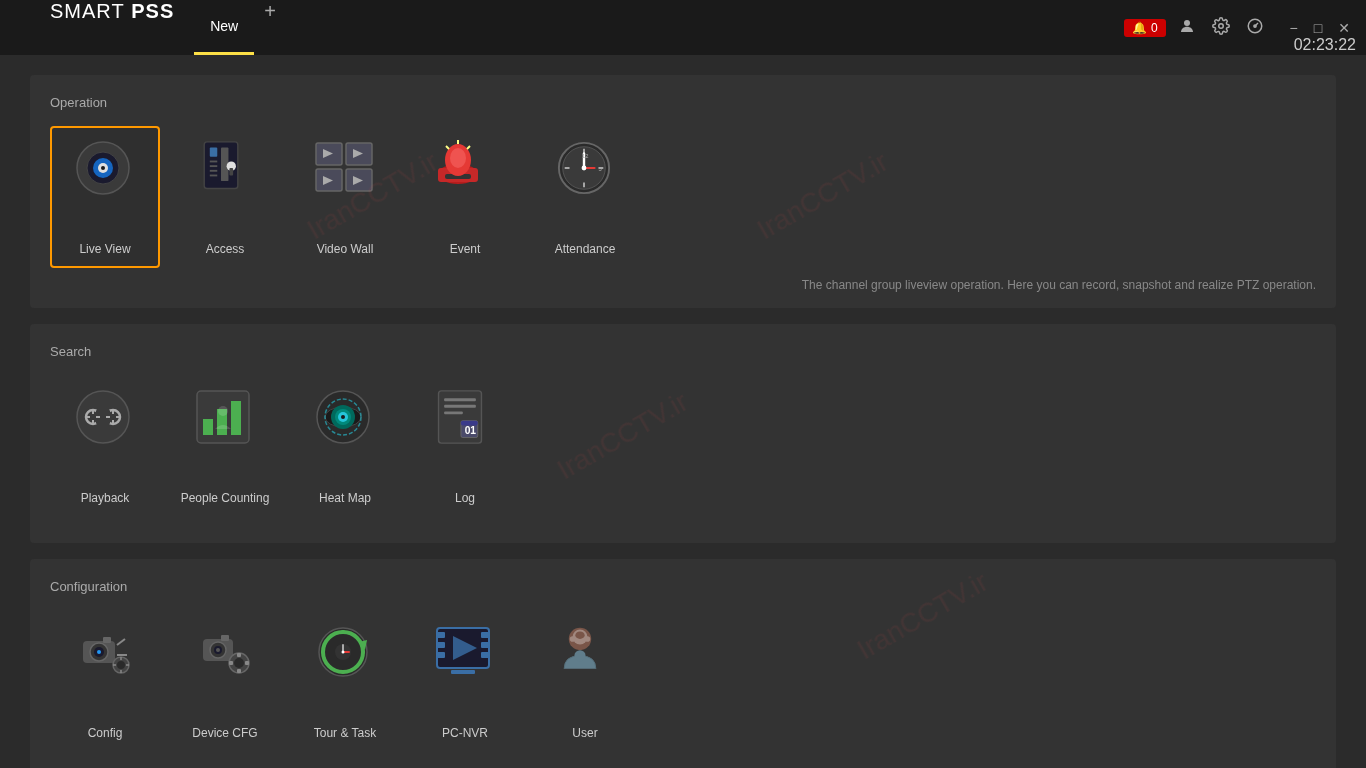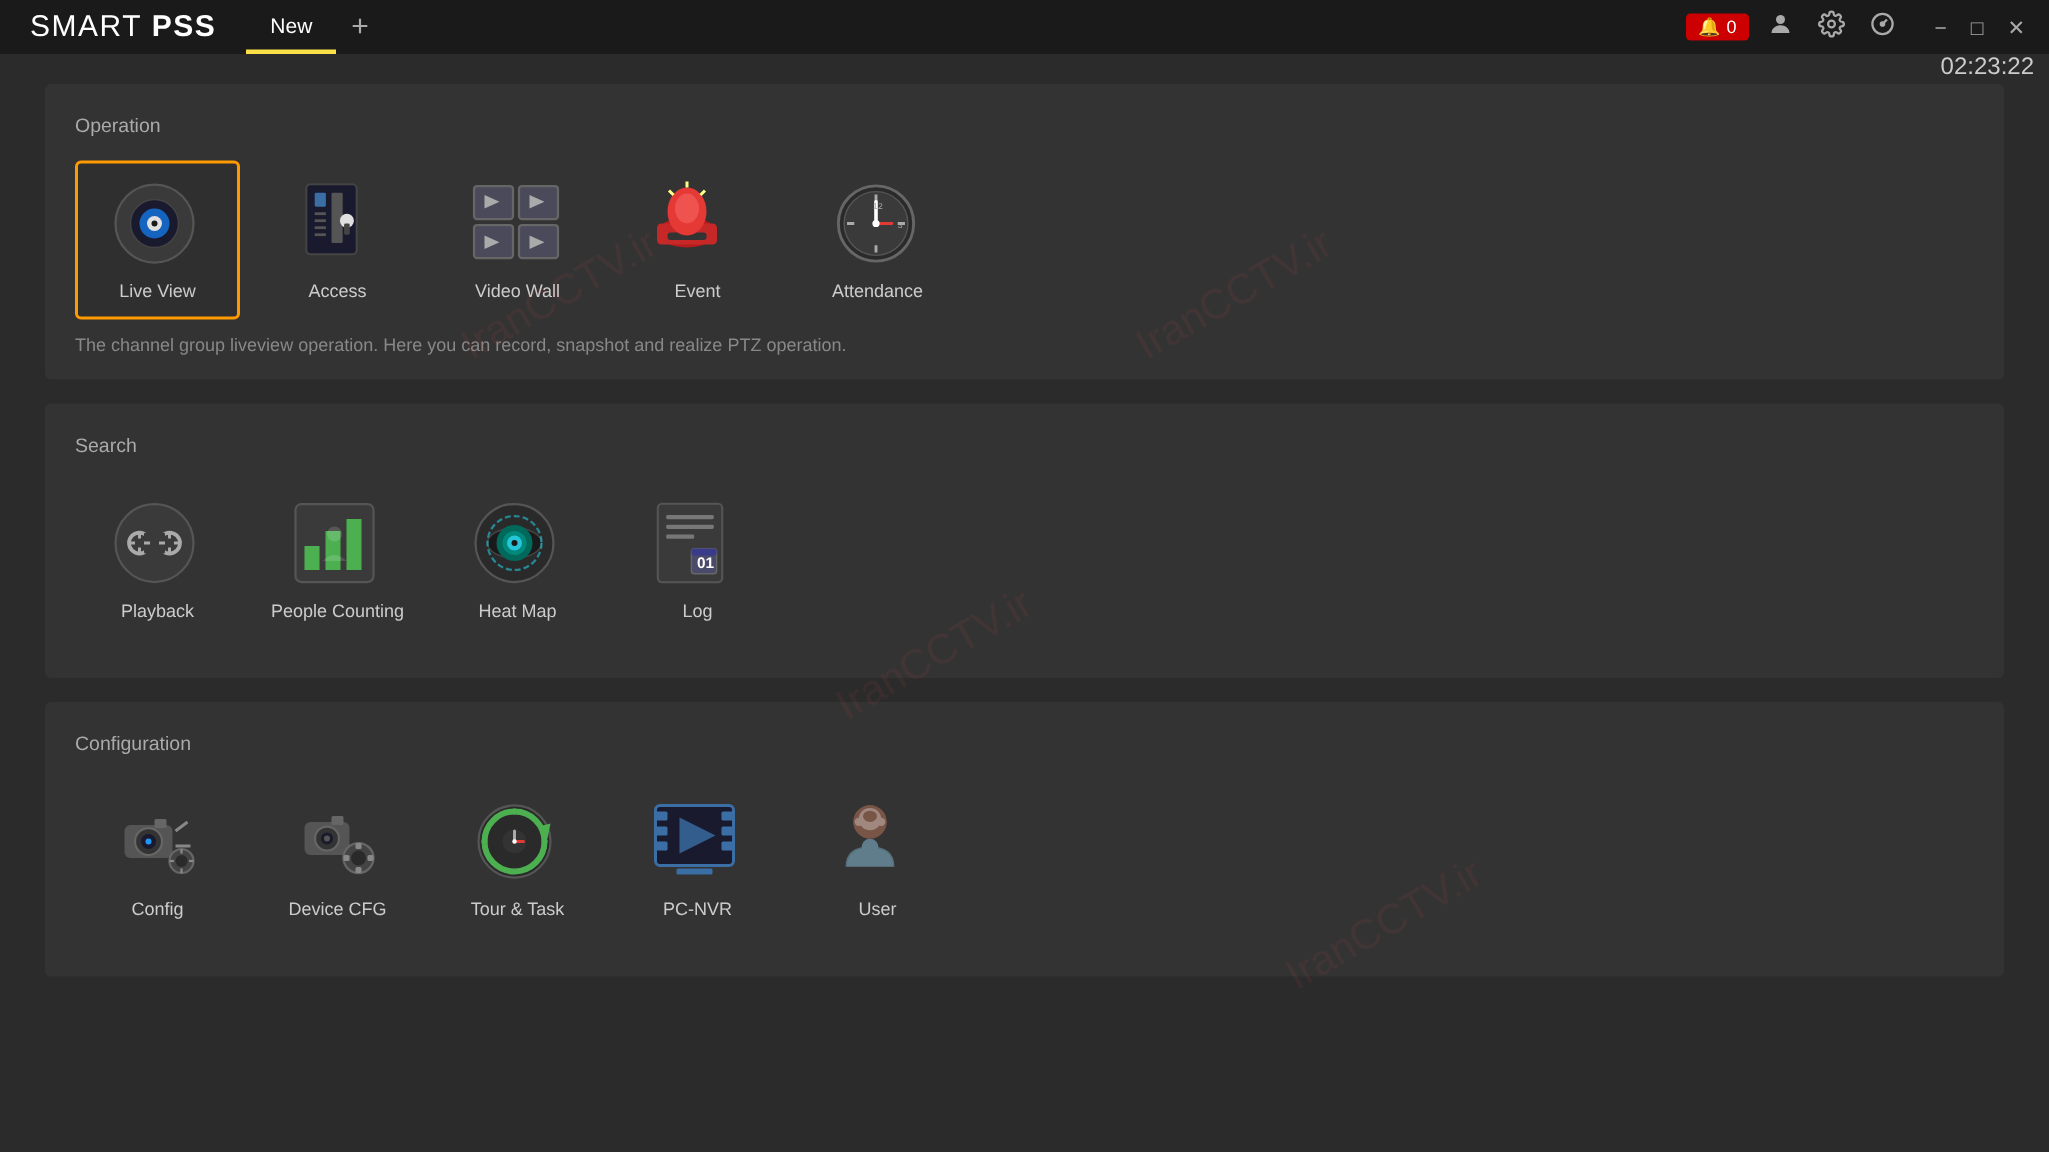--- a/index.html
+++ b/index.html
@@ -8,25 +8,25 @@
       height: 768px;
       background: #2b2b2b;
       font-family: Arial, sans-serif;
       color: #ccc;
       overflow: hidden;
     }
 
     
     #titlebar {
       width: 100%;
-      height: 36px;
+      height: 55px;
       background: #1a1a1a;
       display: flex;
-      align-items: center;
       position: relative;
+      padding-left: 30px;
     }
     #logo {
       padding: 0 20px;
       font-size: 20px;
       font-weight: bold;
       color: #fff;
       letter-spacing: 1px;
     }
     #logo span.smart { color: #fff; font-weight: 300; }
     #logo span.pss { color: #fff; font-weight: 700; }
@@ -123,20 +123,21 @@
 
     .icon-item {
       display: flex;
       flex-direction: column;
       align-items: center;
       cursor: pointer;
       width: 110px;
       padding: 10px 8px;
       border-radius: 4px;
       border: 2px solid transparent;
+      gap: 36px;
     }
     .icon-item.selected {
       border: 2px solid #f90;
       background: #2f2f2f;
     }
     .icon-img {
       width: 60px;
       height: 60px;
       display: flex;
       align-items: center;
@@ -146,20 +147,21 @@
     .icon-label {
       font-size: 12px;
       color: #ccc;
       text-align: center;
     }
 
     .description {
       font-size: 12px;
       color: #888;
       margin-top: 10px;
+      text-align: right;
     }
 
     
     svg { overflow: visible; }
 
     
     .watermark {
       position: fixed;
       pointer-events: none;
       opacity: 0.07;

